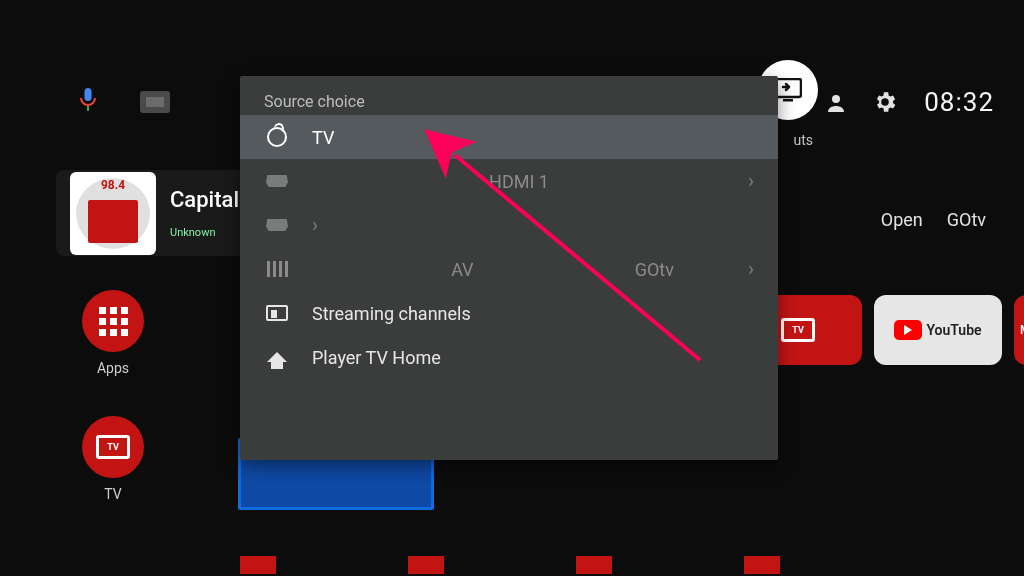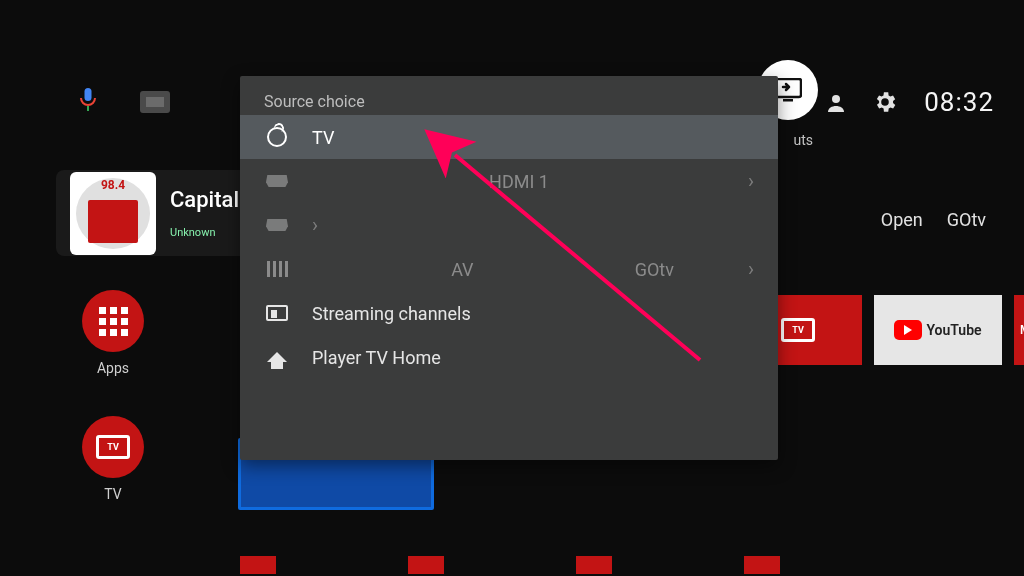--- a/index.html
+++ b/index.html
@@ -45,21 +45,21 @@
   .appcol { position:absolute; top:290px; left:82px; display:flex; flex-direction:column; gap:40px; align-items:center;}
   .circle { width:62px; height:62px; border-radius:50%; display:flex; align-items:center; justify-content:center;}
   .circle.red{ background:var(--red);}
   .circle-label{ font-size:14px; color:#cfcfcf; margin-top:8px; }
   .grid9 { display:grid; grid-template-columns:repeat(3,7px); grid-gap:4px;}
   .grid9 span{ width:7px;height:7px;background:#fff;}
   .tvicon { width:34px; height:24px; border:3px solid #fff; border-radius:3px; position:relative;}
   .tvicon:after{content:"TV"; position:absolute; inset:0; display:flex; align-items:center; justify-content:center; font-size:9px; font-weight:700; color:#fff;}
   
   .tilerow{ position:absolute; top:295px; right:-20px; display:flex; gap:12px; align-items:center;}
-  .tile{ width:128px; height:70px; border-radius:0; display:flex; align-items:center; justify-content:center; font-weight:500;}
+  .tile{ width:128px; height:70px; border-radius:12px; display:flex; align-items:center; justify-content:center; font-weight:500;}
   .tile.red{ background:var(--red);}
   .tile.white{ background:#e6e6e6; color:#181818;}
   .tile.cut{ width:30px; background:var(--red);}
   .yt-logo{display:flex; align-items:center; gap:4px;}
   .yt-play{ width:28px; height:20px; background:var(--youtube-red); border-radius:5px; position:relative;}
   .yt-play:after{content:""; position:absolute; left:10px; top:5px; border-left:8px solid #fff; border-top:5px solid transparent; border-bottom:5px solid transparent;}
   .yt-txt{ font-size:14px; font-weight:600; color:#222;}
   
   .bluestrip{ position:absolute; top:438px; left:238px; width:196px; height:72px; background:#0f4aa6; border-radius:2px; border:3px solid #0f6bdf;}
   .top-badges{position:absolute; bottom:0; left:240px; right:30px; height:20px; display:flex; gap:132px;}

